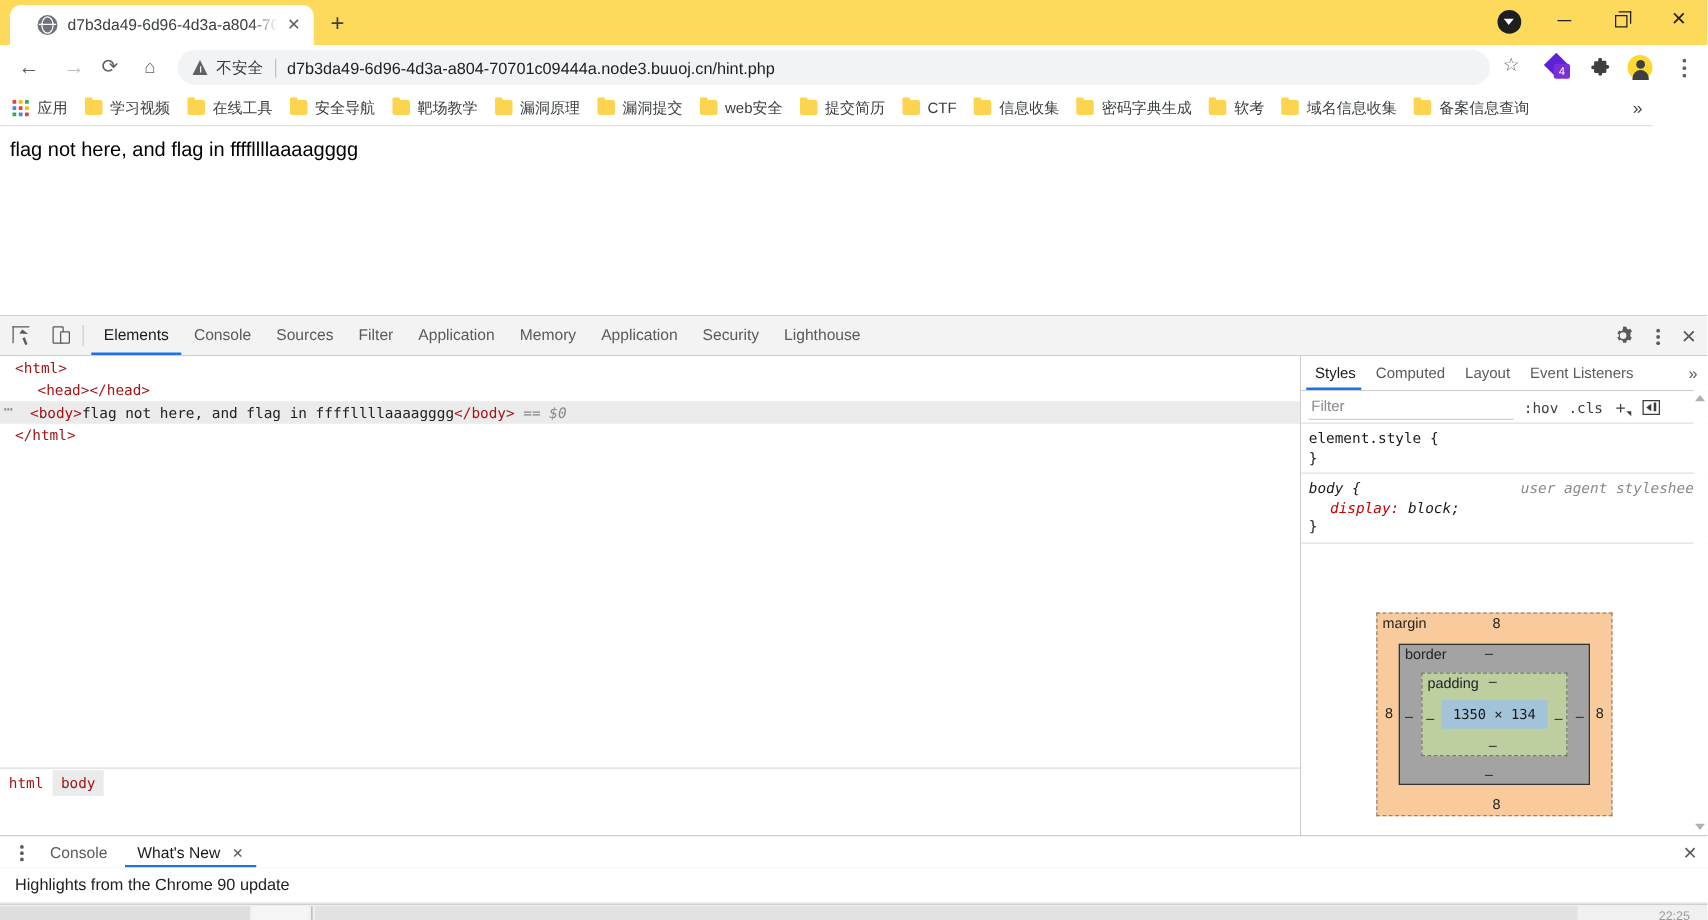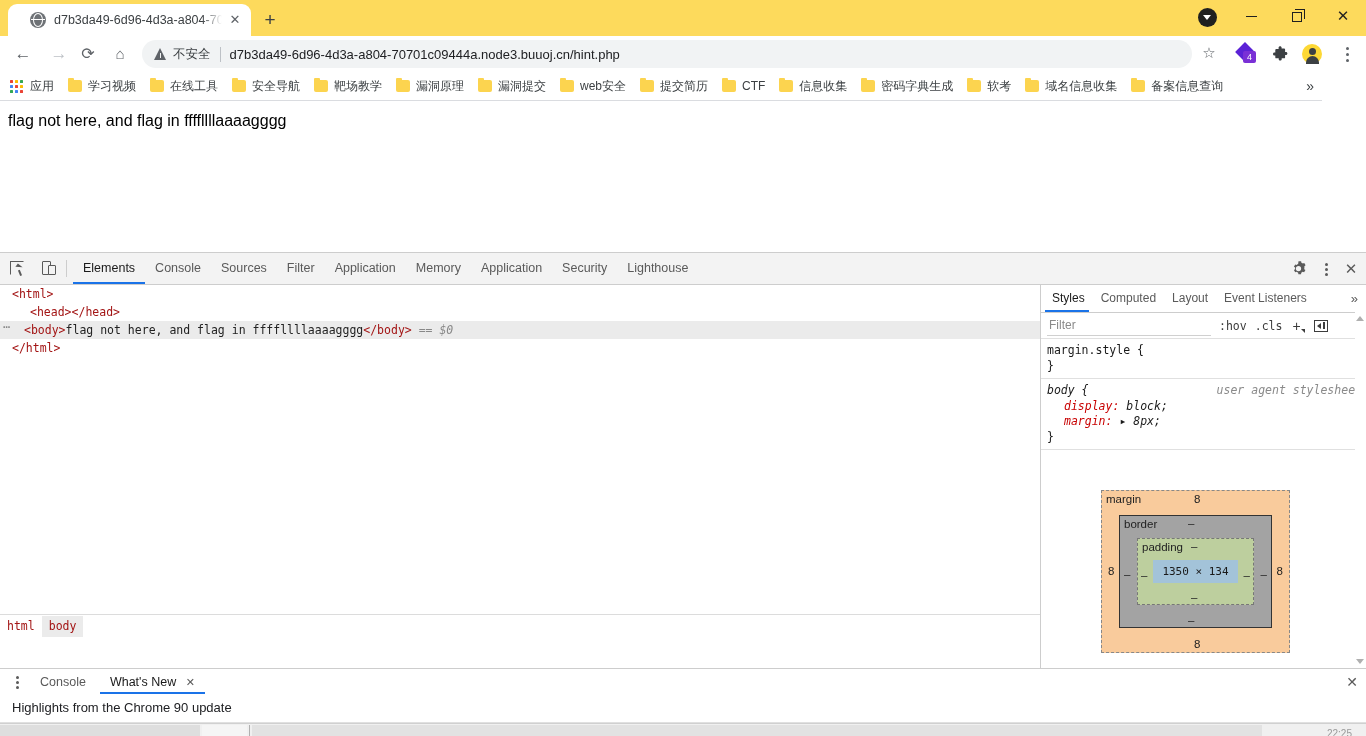--- a/index.html
+++ b/index.html
@@ -632,34 +632,30 @@
 
       <div class="filter-row">
         <input class="filter-input" type="text" placeholder="Filter" style="">
         <span class="hov-btn">:hov</span>
         <span class="cls-btn">.cls</span>
         <span class="plus-btn">+</span>
         <span class="box-toggle"></span>
       </div>
 
       <div class="css-block">
-        <div>margin.style {</div>
+        <div>element.style {</div>
         <div>}</div>
       </div>
 
       <div class="css-block ua">
         <span class="ua-label">user agent stylesheet</span>
         <div class="sel-name">body {</div>
         <div>
           <span class="prop">display:</span>
           <span class="val">block;</span>
-        </div>
-        <div>
-          <span class="prop">margin:</span>
-          <span class="val">▸ 8px;</span>
         </div>
         <div>}</div>
       </div>
 
       <div class="boxmodel-wrap" style="top:190px;">
         <div class="bm-margin">
           <span class="bm-name">margin</span>
           <span class="bm-v" style="left:92px;top:2px;">8</span>
           <span class="bm-v" style="left:6px;top:74px;">8</span>
           <span class="bm-v" style="right:6px;top:74px;">8</span>

